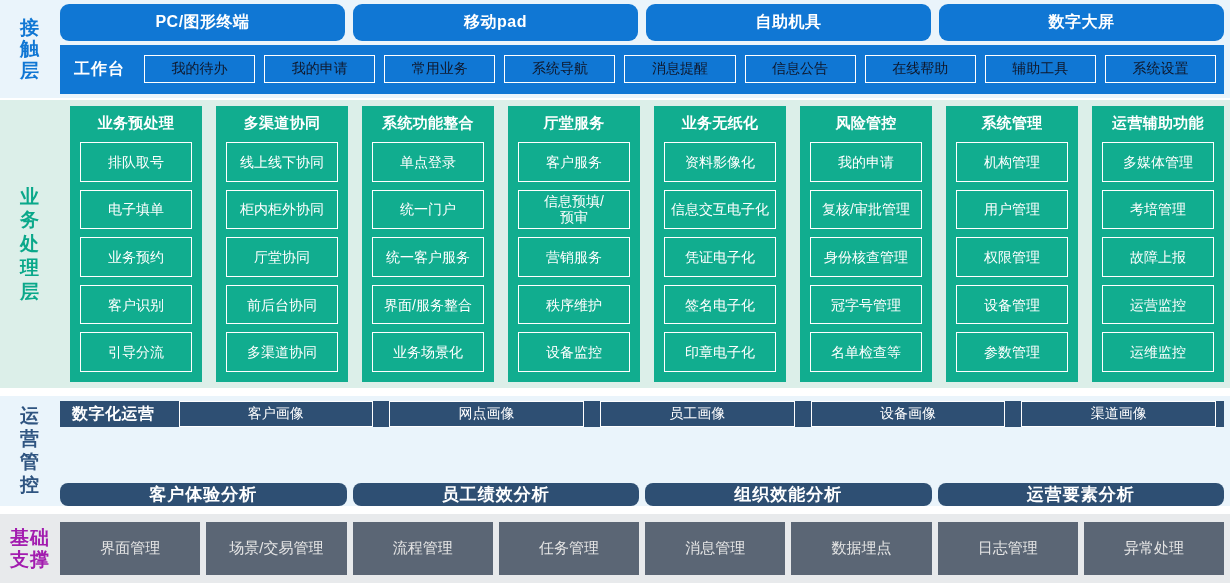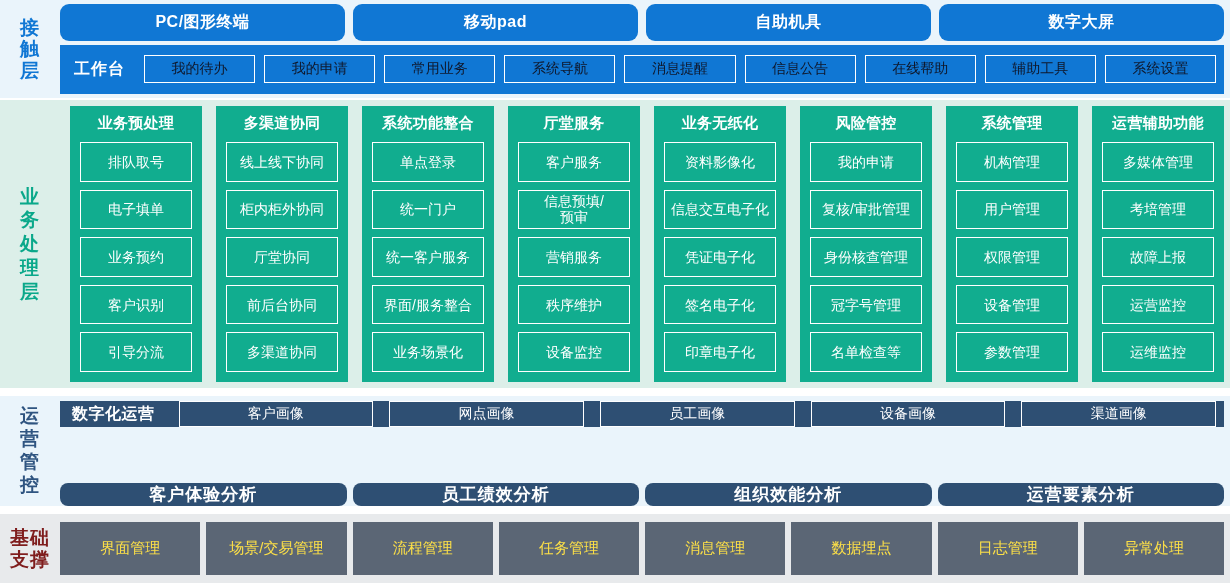--- a/index.html
+++ b/index.html
@@ -228,34 +228,34 @@
   }
 
   
   #band-foundation {
     top: 514px;
     height: 69px;
     background: #e8eaec;
     padding: 8px 6px 8px 0;
   }
   #band-foundation .band-label {
-    color: #7f1d1d;
+    color: #a21caf;
     font-size: 19px;
     line-height: 1.15;
   }
   .fnd-row {
     flex: 1 1 auto;
     display: flex;
     flex-direction: row;
     gap: 6px;
   }
   .fnd-chip {
     flex: 1 1 0;
     background: #5b6675;
-    color: #fde047;
+    color: #e5e5e5;
     font-size: 15px;
     display: flex;
     align-items: center;
     justify-content: center;
     white-space: nowrap;
   }
 </style>
 </head>
 <body>
 

